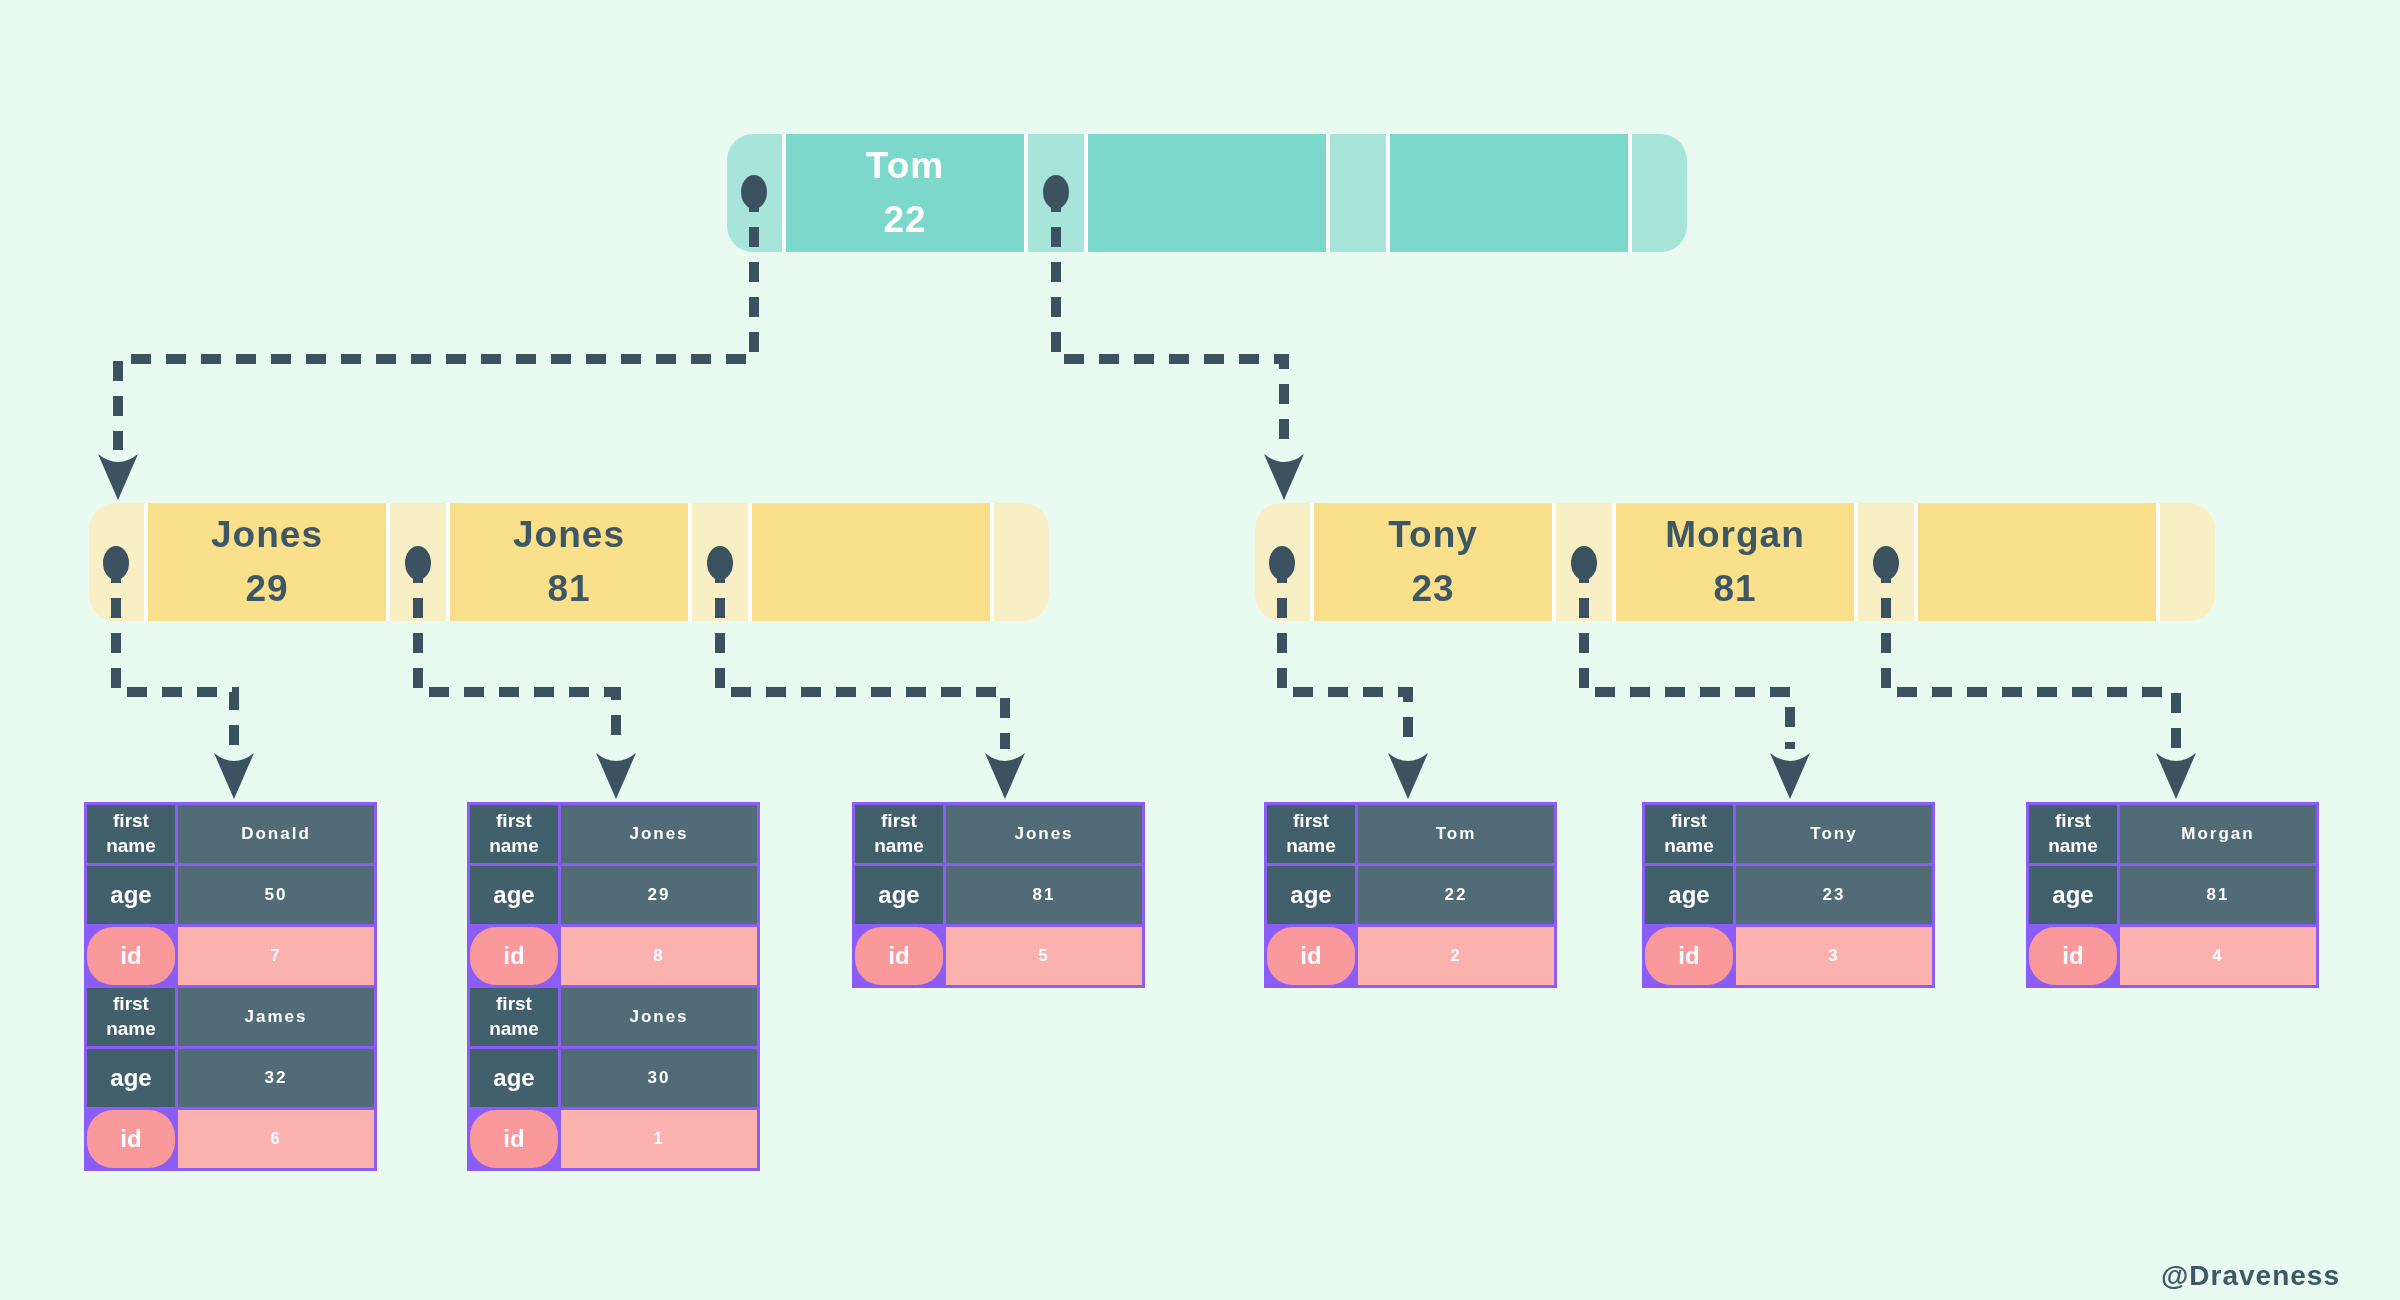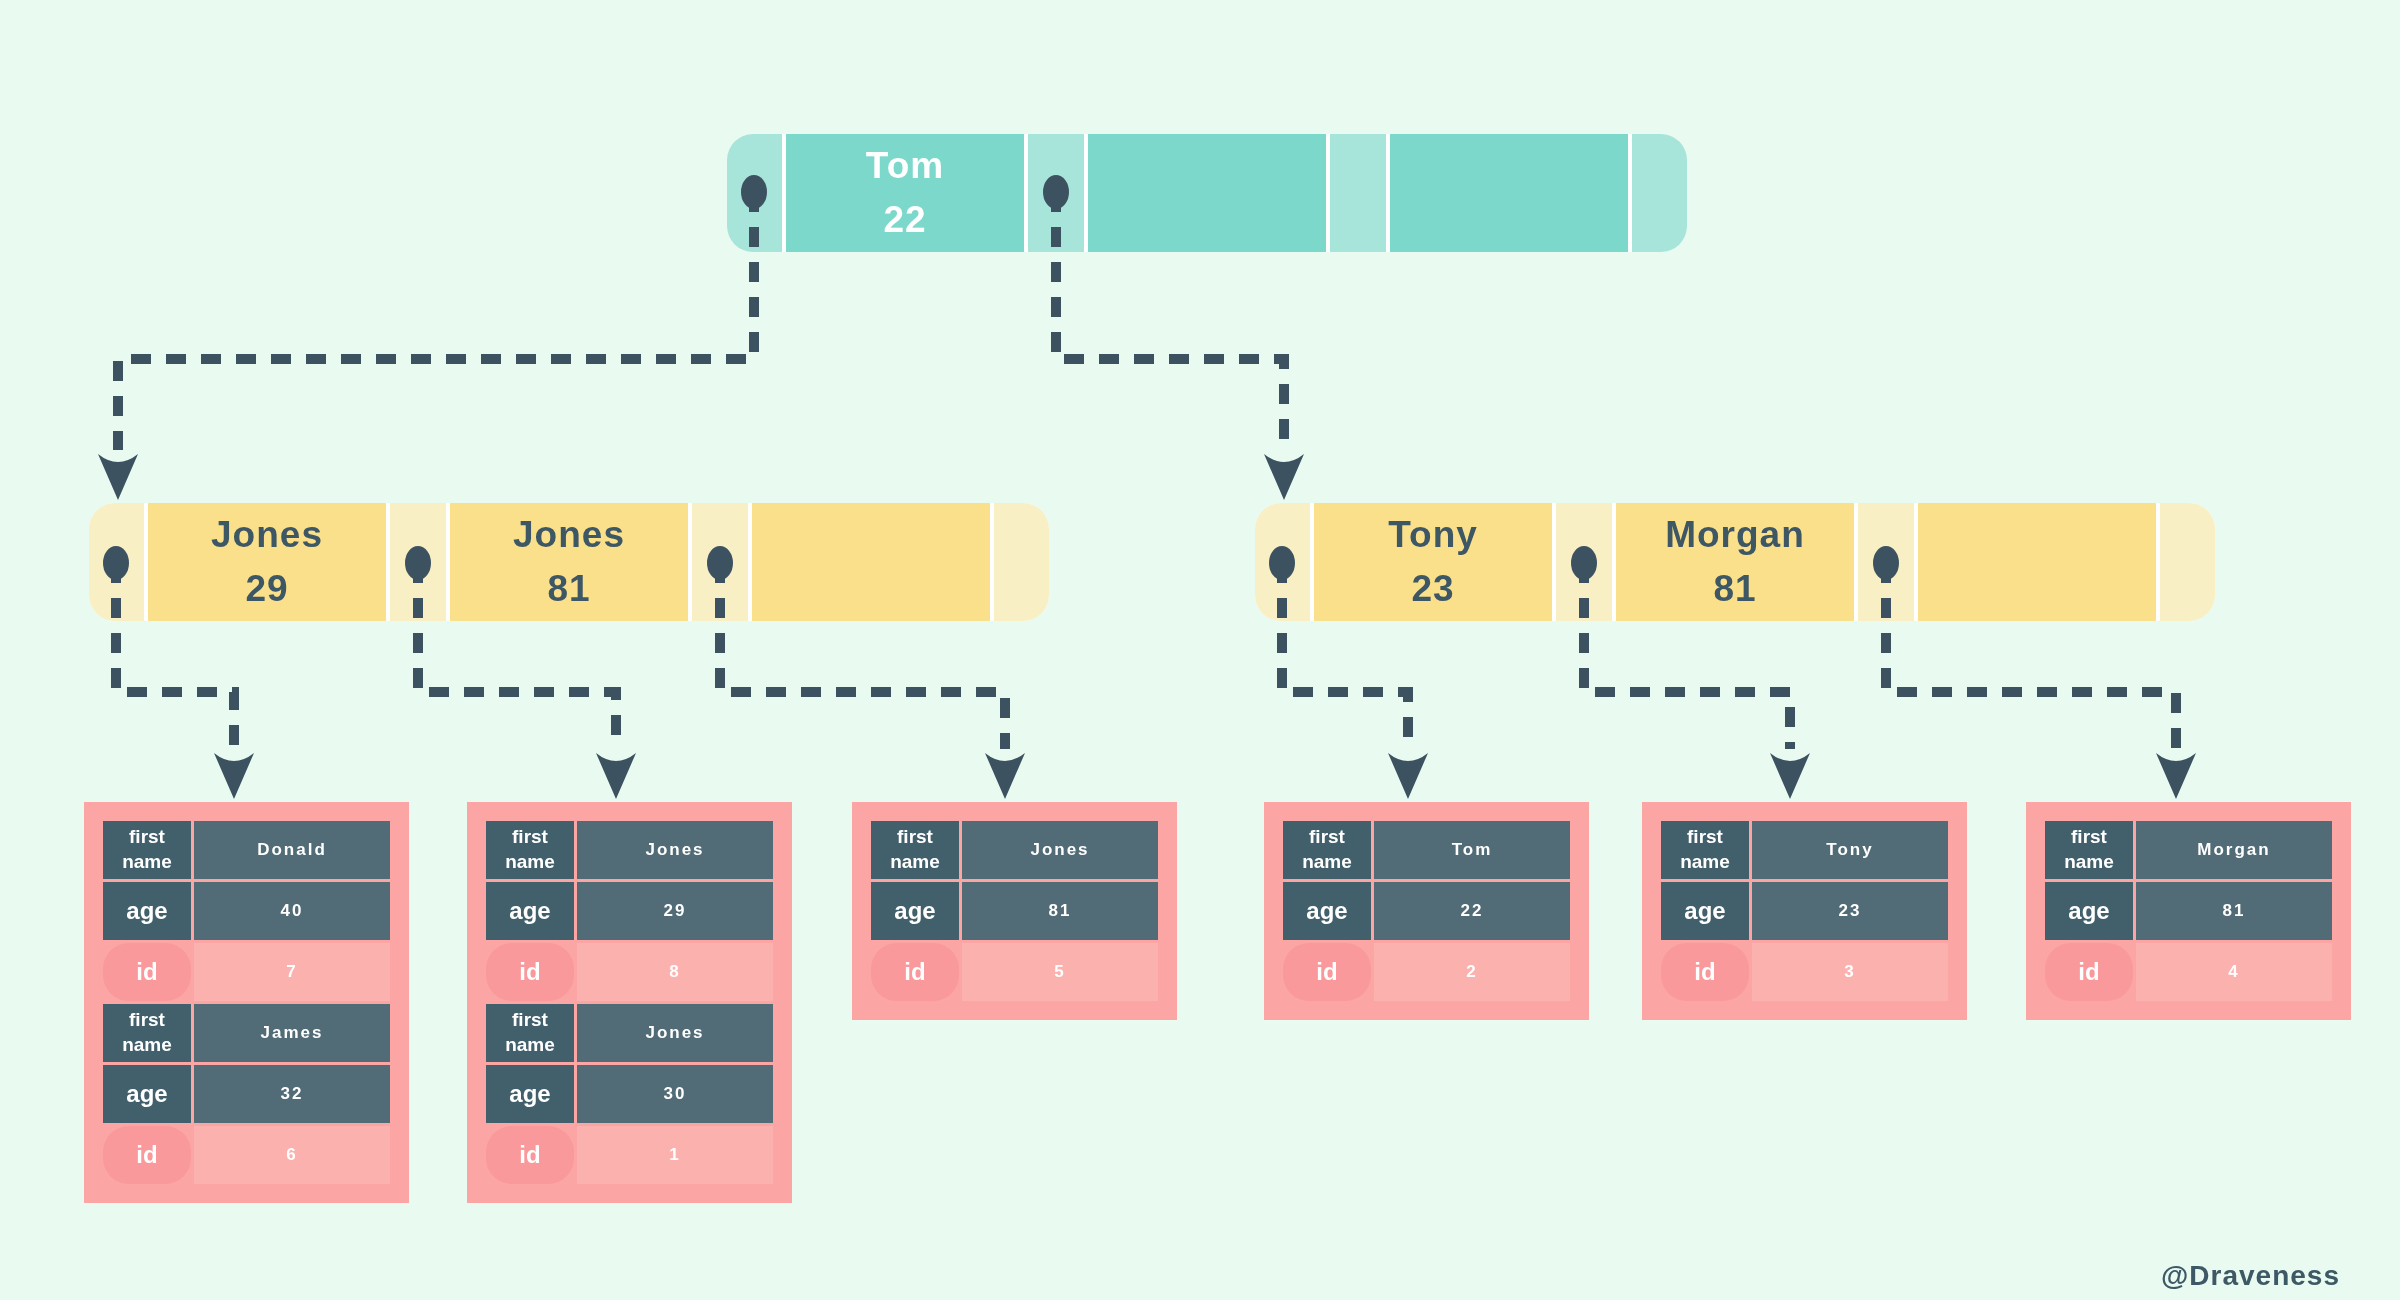--- a/index.html
+++ b/index.html
@@ -20,21 +20,21 @@
     width:238px;display:flex;flex-direction:column;justify-content:center;
     align-items:center;font-size:37px;line-height:1.45;font-weight:bold;
     letter-spacing:1px;
   }
   .teal .key{background:#7dd8cc;color:#ffffff;}
   .teal .cap,.teal .ptr{background:#a7e4d9;}
   .yellow .key{background:#fbe08b;color:#3e5764;}
   .yellow .cap,.yellow .ptr{background:#f9efc5;}
   
   .table{
-    position:absolute;background:#fca5a5;padding:19px;
+    position:absolute;background:#8b5cf6;padding:3px;
     display:flex;flex-direction:column;gap:3px;
   }
   .trow{display:flex;gap:3px;height:58px;}
   .tlabel{
     width:88px;flex:none;display:flex;flex-direction:column;align-items:center;
     justify-content:center;color:#ffffff;font-size:24px;font-weight:bold;
   }
   .tlabel .ln{font-size:19px;line-height:1.3;font-weight:bold;}
   .tvalue{
     width:196px;flex:none;display:flex;align-items:center;justify-content:center;
@@ -116,21 +116,21 @@
   <div class="table" style="left:84px;top:802px;">
     <div class="trow dark">
       <div class="tlabel">
         <span class="ln">first</span>
         <span class="ln">name</span>
       </div>
       <div class="tvalue">Donald</div>
     </div>
     <div class="trow dark">
       <div class="tlabel">age</div>
-      <div class="tvalue">40</div>
+      <div class="tvalue">50</div>
     </div>
     <div class="trow pink">
       <div class="tlabel">id</div>
       <div class="tvalue">7</div>
     </div>
     <div class="trow dark">
       <div class="tlabel">
         <span class="ln">first</span>
         <span class="ln">name</span>
       </div>

